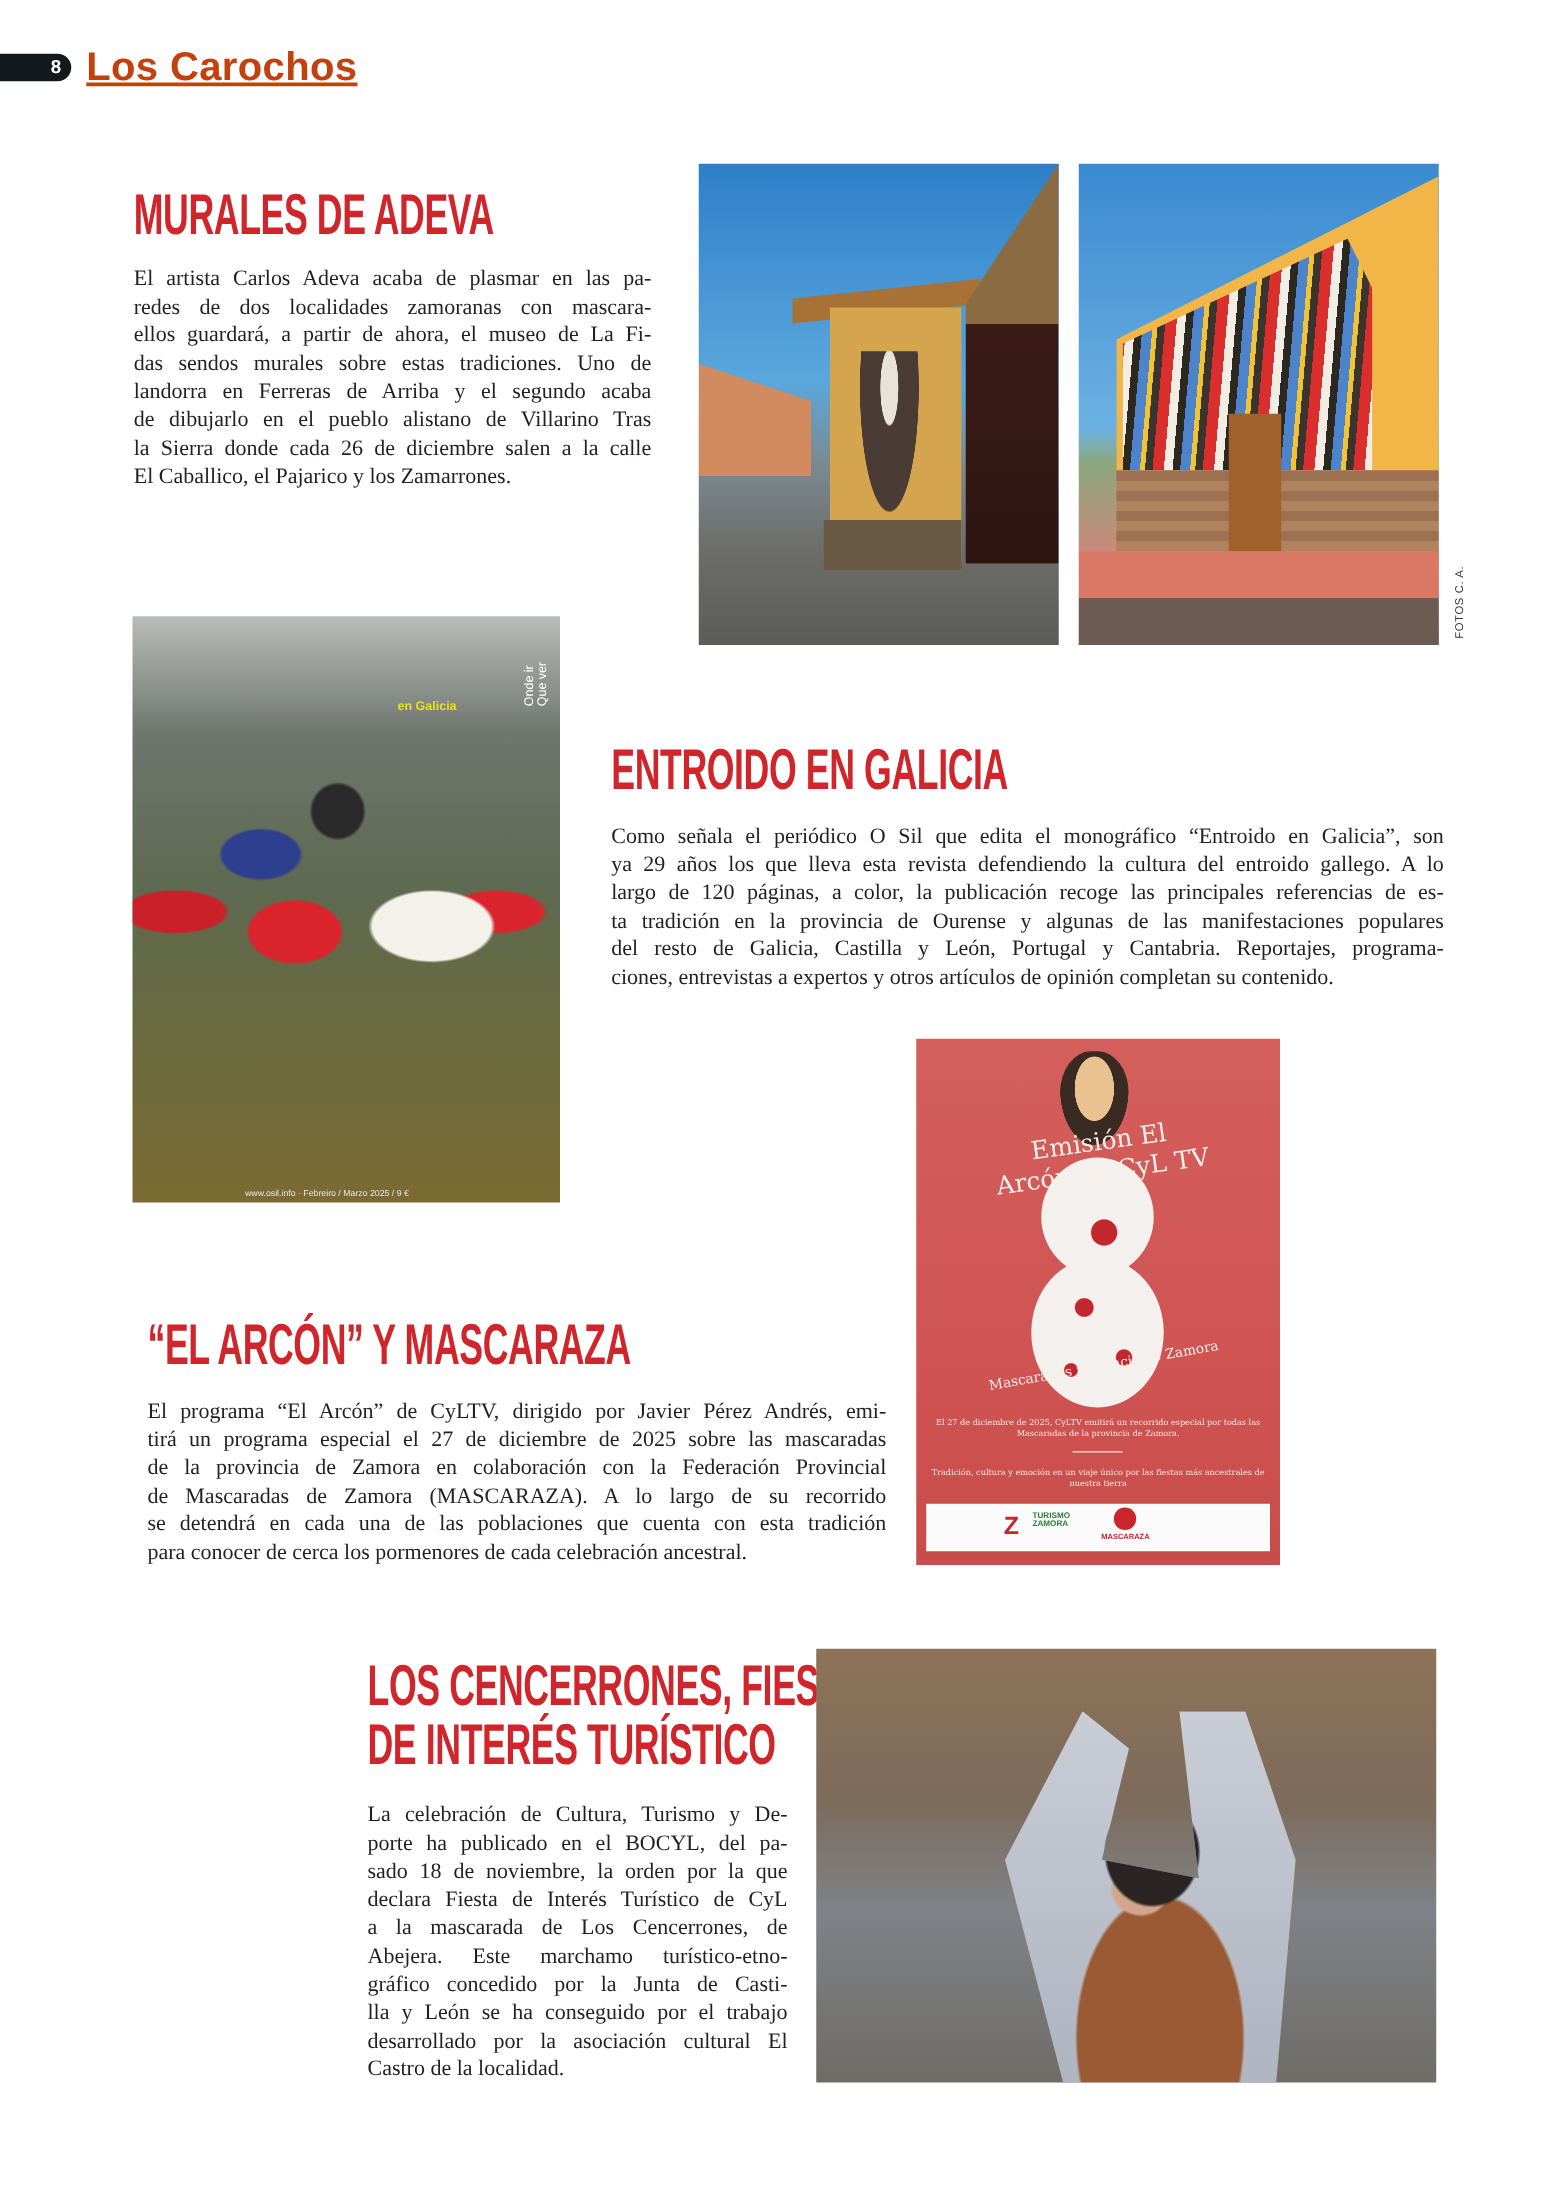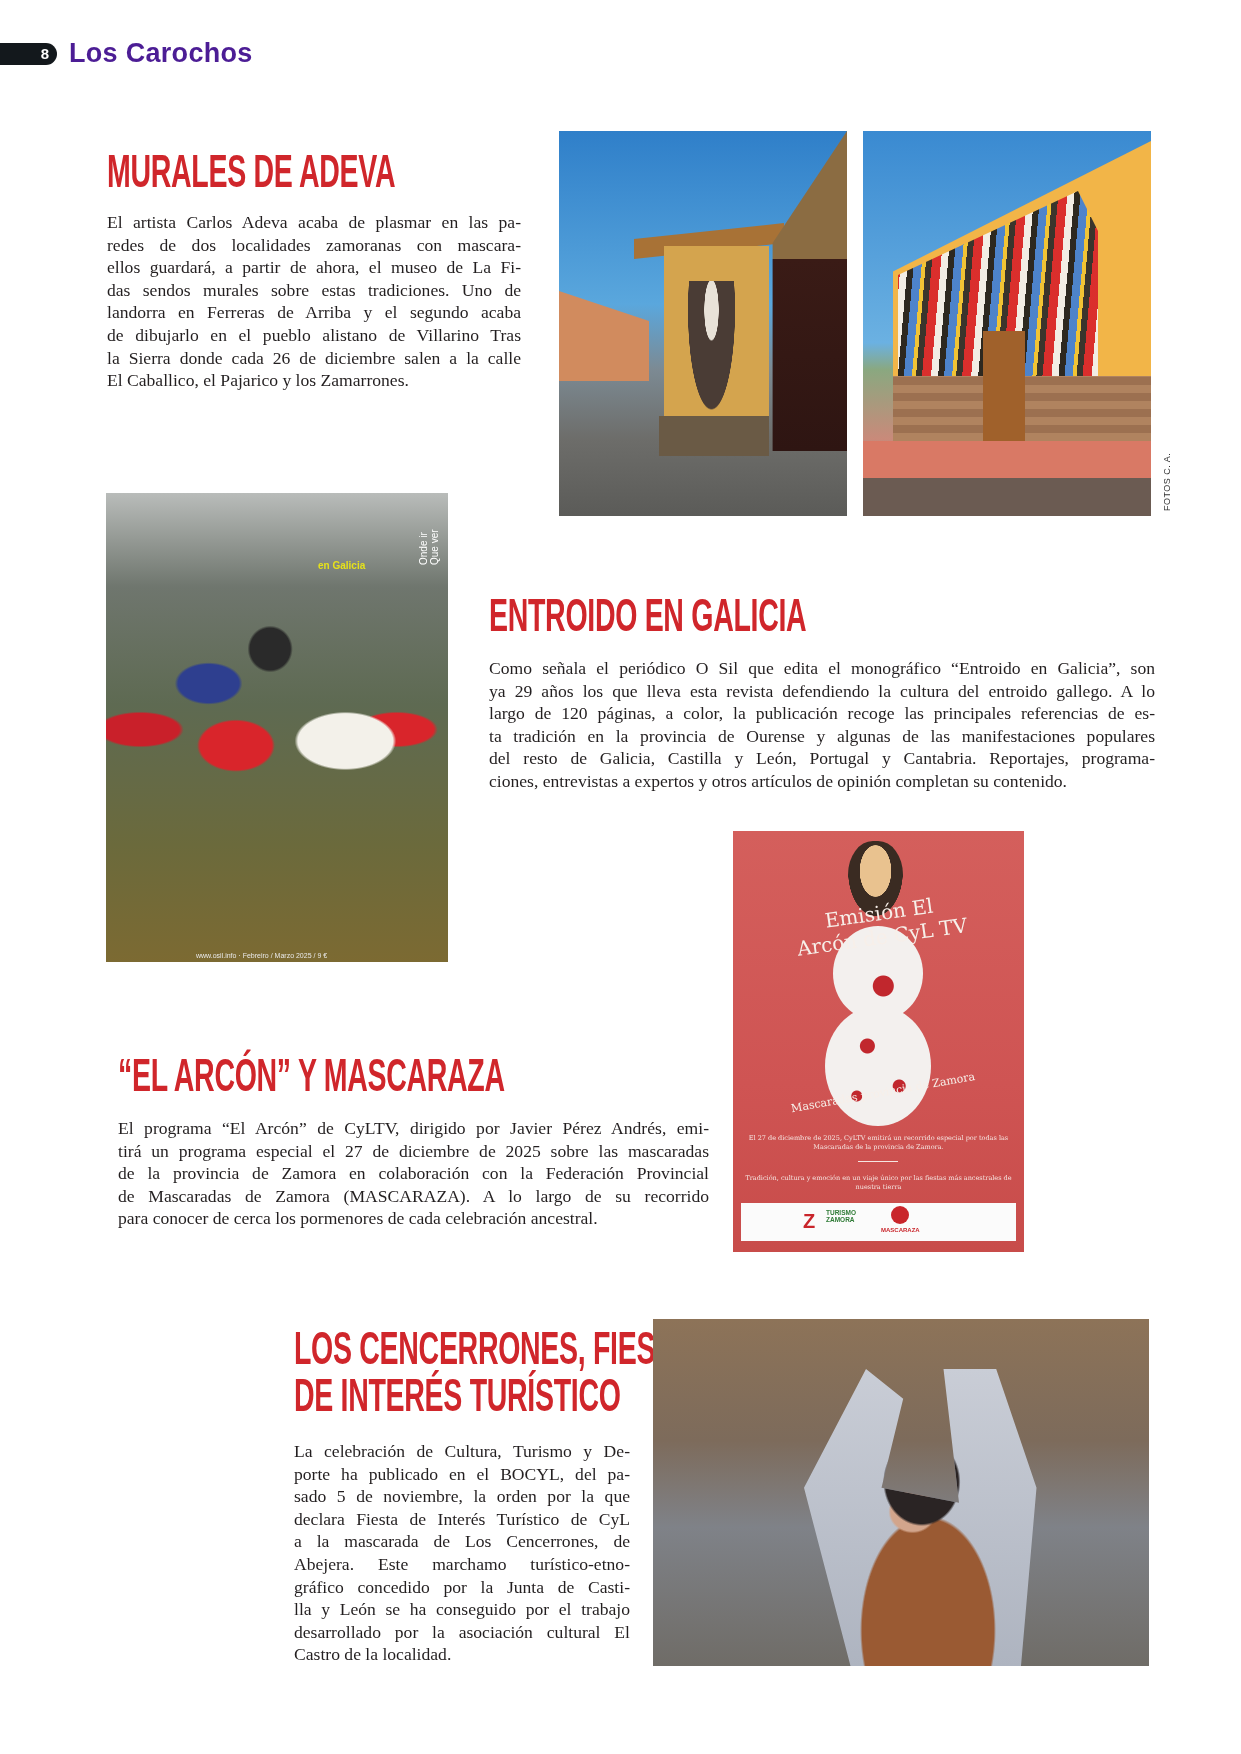--- a/index.html
+++ b/index.html
@@ -13,21 +13,21 @@
 
   
   .page-badge {
     left: 0; top: 43px; width: 57px; height: 22px;
     background: #13181c; border-radius: 0 11px 11px 0;
     color: #fff; font-family: "Liberation Sans", sans-serif; font-weight: bold;
     font-size: 15px; line-height: 22px; text-align: right; box-sizing: border-box; padding-right: 8px;
   }
   .magazine-title {
     left: 69px; top: 36px; font-family: "Liberation Sans", sans-serif; font-weight: bold;
-    font-size: 27px; color: #4c1d95; letter-spacing: 0.3px; line-height: 34px;
+    font-size: 32px; color: #c2410c; letter-spacing: 0.3px; line-height: 34px; text-decoration: underline;
   }
 
   
   .headline {
     font-family: "Liberation Sans", "DejaVu Sans", sans-serif; font-weight: bold;
     color: #d0262b; text-transform: uppercase;
     transform: scaleX(0.62); transform-origin: left top; white-space: nowrap;
     letter-spacing: -0.5px;
   }
   .body-text {
@@ -205,31 +205,32 @@
     <div class="logo-mz">MASCARAZA</div>
   </div>
 </div>
 
 <div class="abs headline" style="left:118px; top:1050px; font-size:46px; line-height:50px;">“EL ARCÓN” Y MASCARAZA</div>
 <div class="abs body-text" style="left:118px; top:1117px; width:591px;">
   <span>El programa “El Arcón” de CyLTV, dirigido por Javier Pérez Andrés, emi-</span>
   <span>tirá un programa especial el 27 de diciembre de 2025 sobre las mascaradas</span>
   <span>de la provincia de Zamora en colaboración con la Federación Provincial</span>
   <span>de Mascaradas de Zamora (MASCARAZA). A lo largo de su recorrido</span>
+  <span>se detendrá en cada una de las poblaciones que cuenta con esta tradición</span>
   <span class="last">para conocer de cerca los pormenores de cada celebración ancestral.</span>
 </div>
 
 <div class="abs headline" style="left:294px; top:1325px; font-size:46px; line-height:47px;">
   <div>LOS CENCERRONES, FIESTA</div>
   <div>DE INTERÉS TURÍSTICO</div>
 </div>
 <div class="abs body-text" style="left:294px; top:1440px; width:336px;">
   <span>La celebración de Cultura, Turismo y De-</span>
   <span>porte ha publicado en el BOCYL, del pa-</span>
-  <span>sado 5 de noviembre, la orden por la que</span>
+  <span>sado 18 de noviembre, la orden por la que</span>
   <span>declara Fiesta de Interés Turístico de CyL</span>
   <span>a la mascarada de Los Cencerrones, de</span>
   <span>Abejera. Este marchamo turístico-etno-</span>
   <span>gráfico concedido por la Junta de Casti-</span>
   <span>lla y León se ha conseguido por el trabajo</span>
   <span>desarrollado por la asociación cultural El</span>
   <span class="last">Castro de la localidad.</span>
 </div>
 
 <div class="abs photo wine">

